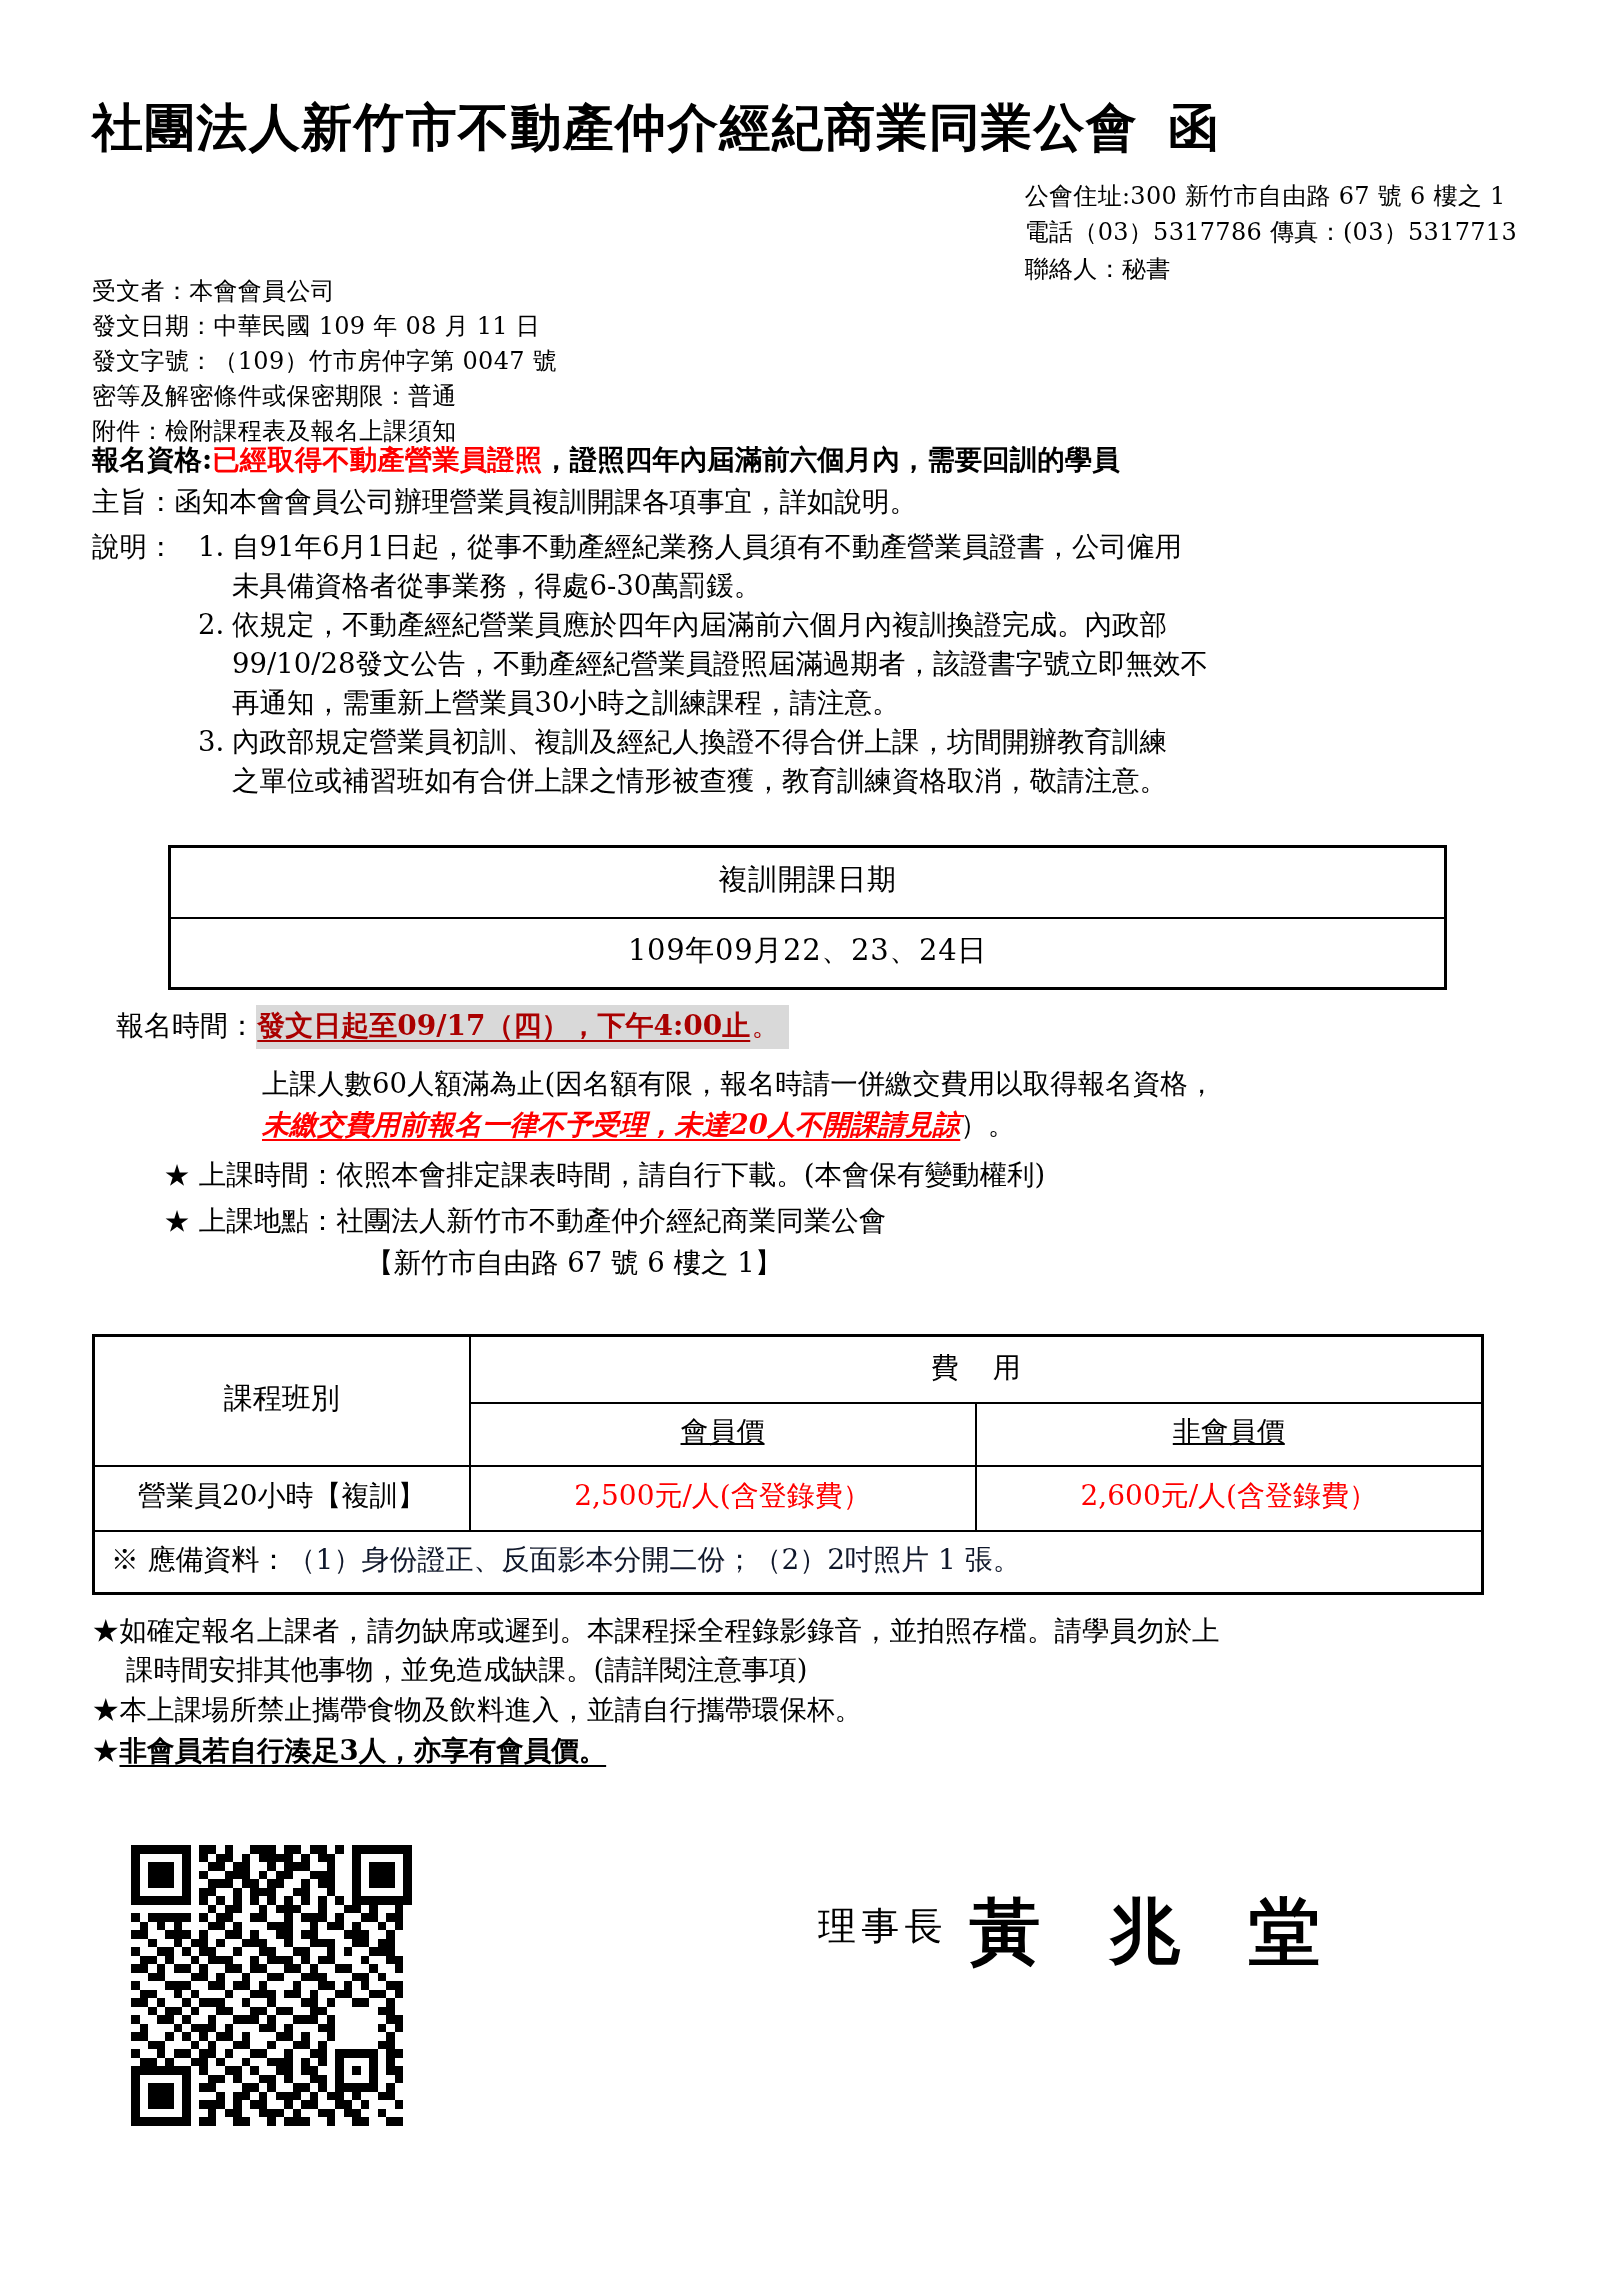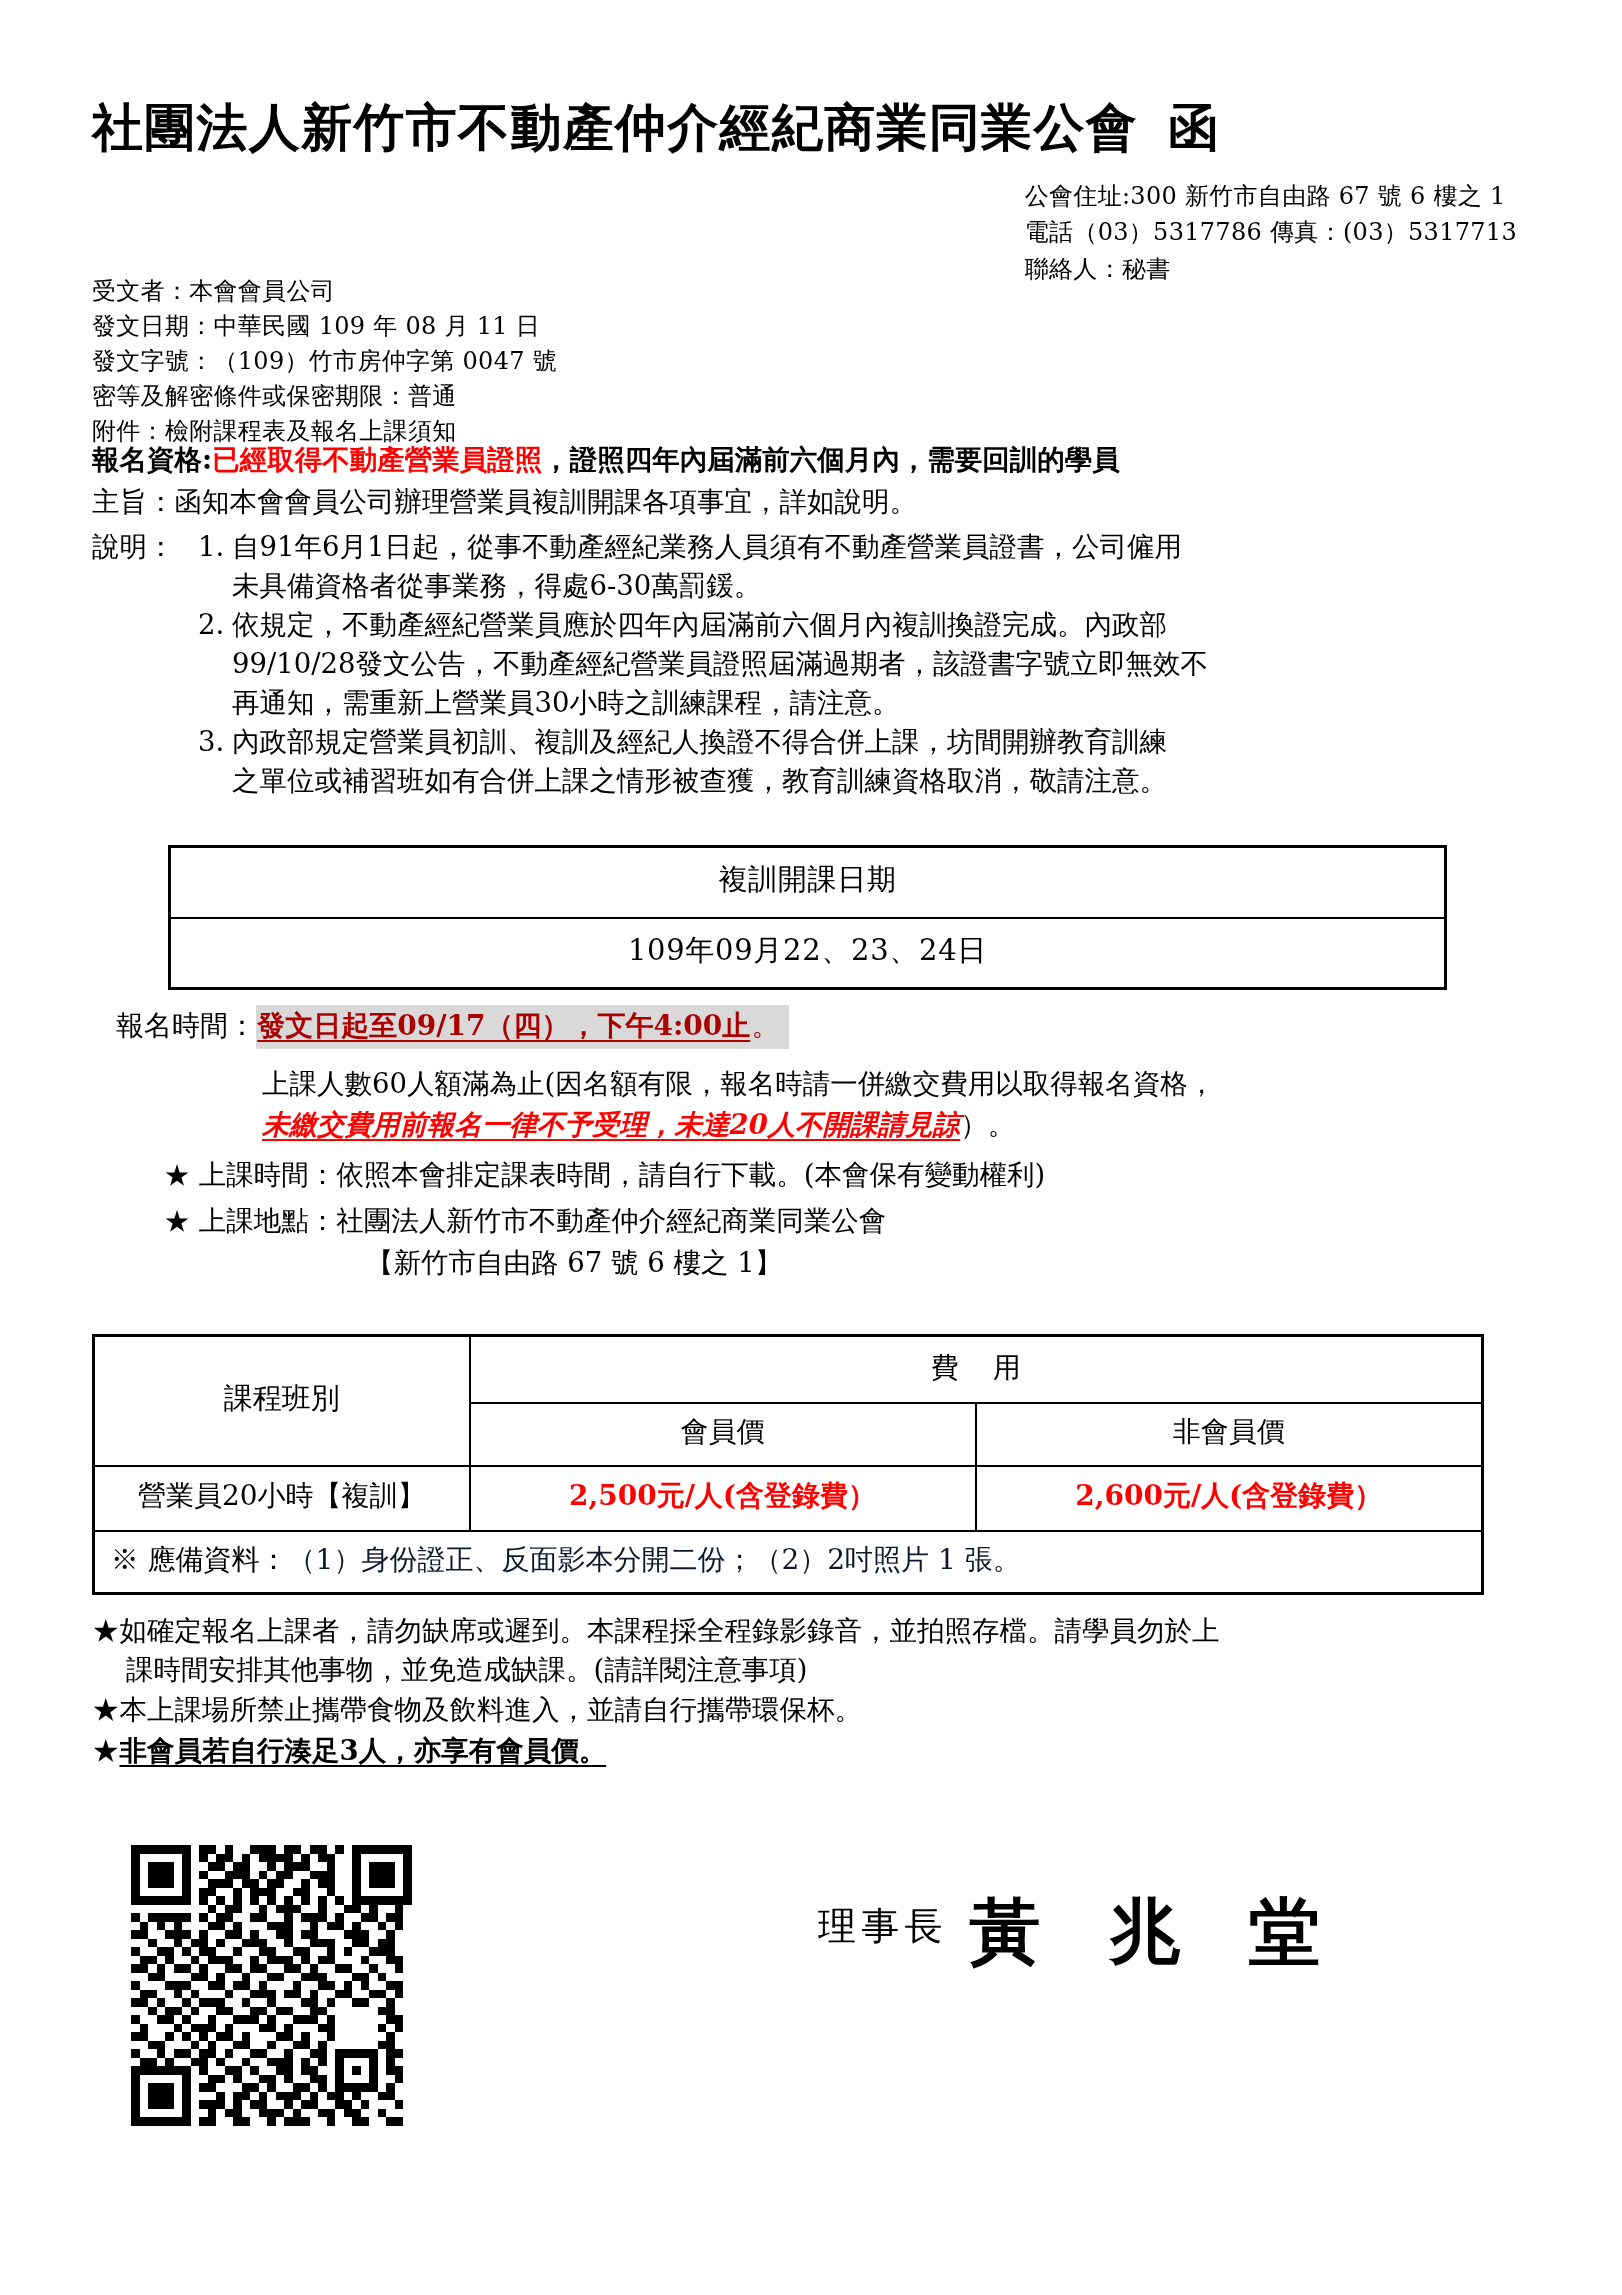--- a/index.html
+++ b/index.html
@@ -204,23 +204,23 @@
   }
   .fee-table th, .fee-table td {
     border: 2.6px solid #000;
     text-align: center;
     font-size: 28px;
     font-weight: normal;
     padding: 6.5px 3.9px 10.5px 3.9px;
   }
   .fee-table .cell-class { width: 376px; height: 130px; font-size: 29px; }
   .fee-table .cell-feehdr { height: 62px; letter-spacing: 34px; text-indent: 34px; }
-  .fee-table .cell-sub { height: 48px; }
+  .fee-table .cell-sub { height: 48px; text-decoration: underline; }
   .fee-table .cell-row { height: 65px; }
-  .fee-table .price { color: #ff0000; font-weight: bold; margin-left: 28px; }
+  .fee-table .price { color: #ff0000; font-weight: normal; margin-left: 28px; }
   .fee-table .cell-note {
     text-align: left;
     padding-left: 15.7px;
     height: 63px;
     font-size: 28px;
   }
   .fee-table .cell-note .blue { color: #0f172a; }
 
   
   .notes {

